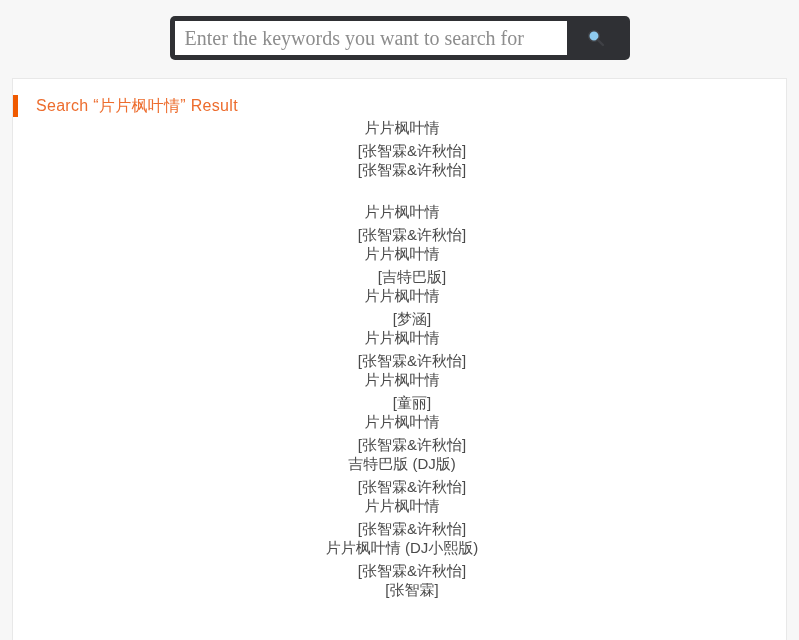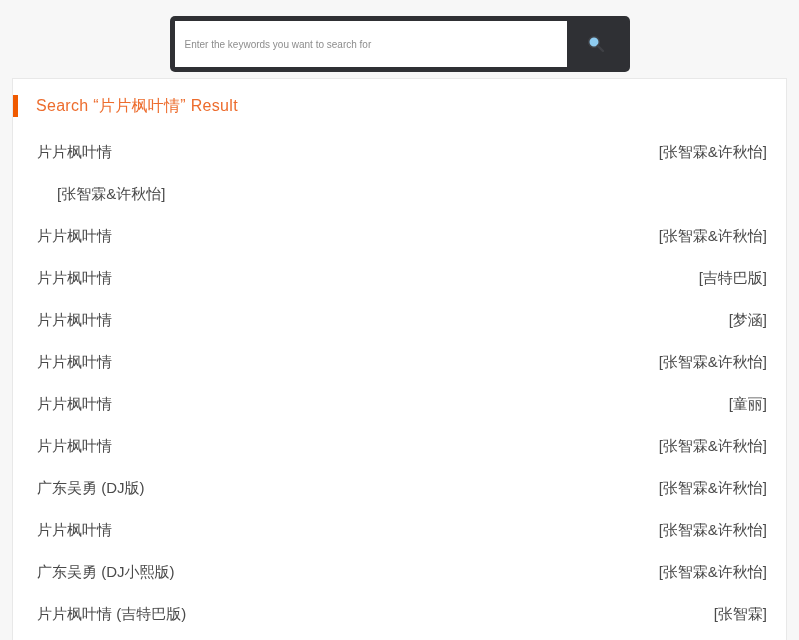--- a/index.html
+++ b/index.html
@@ -29,29 +29,29 @@
     display: flex;
     align-items: center;
     background: #2f3034;
     border-radius: 5px;
     padding: 5px;
     width: 460px;
     box-sizing: border-box;
   }
   .search-input {
     flex: 1 1 auto;
-    height: 46px;
+    height: 34px;
     border: none;
     outline: none;
     background: #ffffff;
-    font-size: 10px;
+    font-size: 20px;
     color: #333;
     padding: 0 10px;
     box-sizing: border-box;
-    font-family: Liberation Sans, sans-serif;
+    font-family: Liberation Serif, serif;
   }
   .search-input::placeholder {
     color: #8d8d8d;
     opacity: 1;
   }
   .search-btn {
     width: 58px;
     height: 34px;
     border: none;
     background: transparent;
@@ -70,21 +70,21 @@
     border: 1px solid #e8e8e8;
     border-bottom: none;
     min-height: 563px;
     box-sizing: border-box;
   }
   .panel-title {
     display: flex;
     align-items: center;
     height: 22px;
     margin-top: 16px;
-    margin-bottom: 14px;
+    margin-bottom: 2px;
     text-align: right;
   }
   .title-bar {
     width: 5px;
     height: 22px;
     background: #f05a00;
     flex: 0 0 auto;
   }
   .title-text {
     margin-left: 18px;
@@ -100,20 +100,21 @@
     list-style: none;
   }
   .result-row {
     display: flex;
     align-items: center;
     justify-content: space-between;
     height: 42px;
     padding: 0 19px 0 24px;
     box-sizing: border-box;
     cursor: pointer;
+    flex-direction: column;
   }
   .song-title {
     font-size: 15px;
     color: #4a4a4a;
     white-space: nowrap;
     overflow: hidden;
     text-overflow: ellipsis;
   }
   .song-artist {
     font-size: 15px;
@@ -173,30 +174,29 @@
     </li>
     <li class="result-row">
       <span class="song-title">片片枫叶情</span>
       <span class="song-artist">[童丽]</span>
     </li>
     <li class="result-row">
       <span class="song-title">片片枫叶情</span>
       <span class="song-artist">[张智霖&amp;许秋怡]</span>
     </li>
     <li class="result-row">
-      <span class="song-title">广东吴勇 (DJ版)</span>
-      <span class="song-artist">[张智霖&amp;许秋怡]</span>
-    </li>
-    <li class="result-row">
-      <span class="song-title">片片枫叶情</span>
-      <span class="song-artist">[张智霖&amp;许秋怡]</span>
-    </li>
-    <li class="result-row">
-      <span class="song-title">广东吴勇 (DJ小熙版)</span>
-      <span class="song-artist">[张智霖&amp;许秋怡]</span>
-    </li>
-    <li class="result-row">
-      <span class="song-title">片片枫叶情 (吉特巴版)</span>
+      <span class="song-title">吉特巴版 (DJ版)</span>
+      <span class="song-artist">[张智霖&amp;许秋怡]</span>
+    </li>
+    <li class="result-row">
+      <span class="song-title">片片枫叶情</span>
+      <span class="song-artist">[张智霖&amp;许秋怡]</span>
+    </li>
+    <li class="result-row">
+      <span class="song-title">片片枫叶情 (DJ小熙版)</span>
+      <span class="song-artist">[张智霖&amp;许秋怡]</span>
+    </li>
+    <li class="result-row">
       <span class="song-artist">[张智霖]</span>
     </li>
   </ul>
 
 </div>
 
 </body></html>

